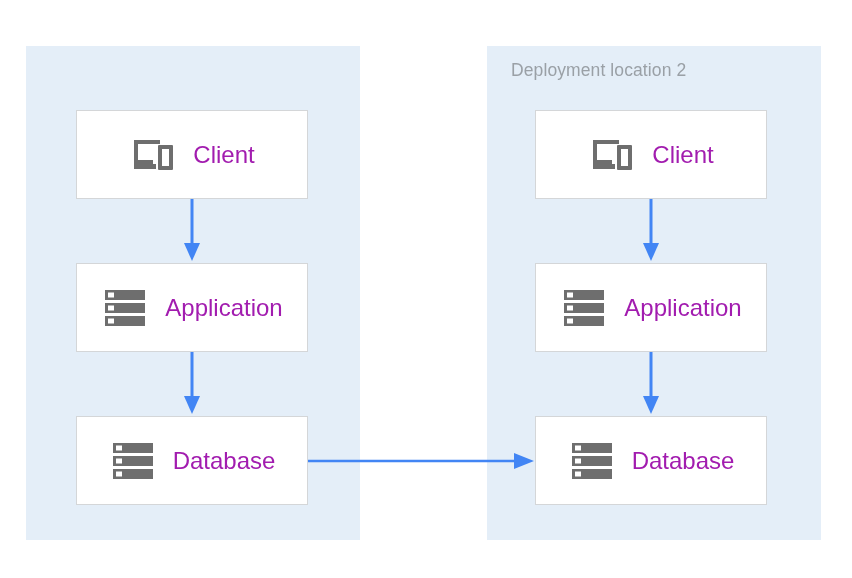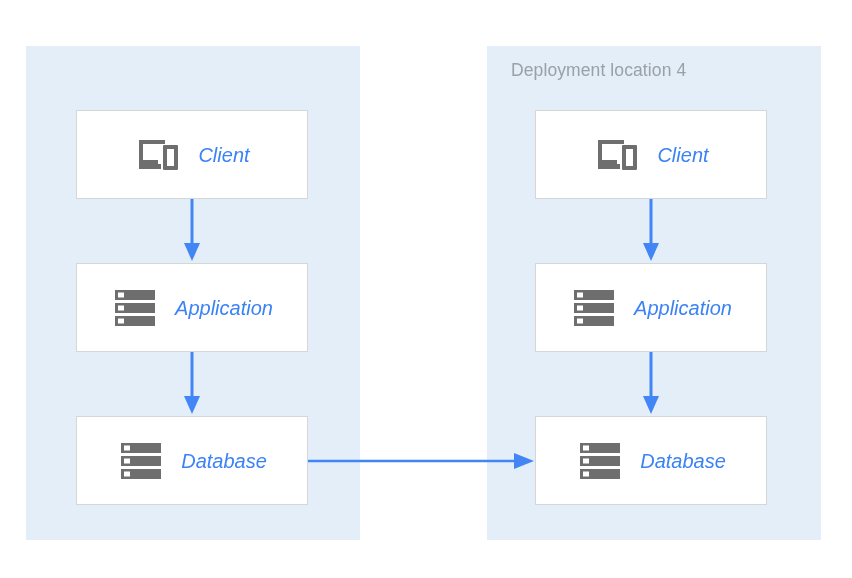--- a/index.html
+++ b/index.html
@@ -44,44 +44,43 @@
     flex: 0 0 auto;
     width: 48px;
     height: 44px;
     display: flex;
     align-items: center;
     justify-content: center;
     margin-right: 16px;
   }
   .node-label {
     flex: 0 0 auto;
-    color: #3b82f6;
-    font-size: 20px;
+    color: #a21caf;
+    font-size: 24px;
     font-family: "Liberation Sans", sans-serif;
     white-space: nowrap;
     line-height: 1;
-    font-style: italic;
   }
   .arrow {
     position: absolute;
   }
   .arrow svg {
     display: block;
     overflow: visible;
   }
 </style>
 </head>
 <body>
 
 <div id="canvas">
 
   <div class="zone" style="left:26px; top:46px; width:334px; height:494px;"></div>
 
   <div class="zone" style="left:487px; top:46px; width:334px; height:494px;"></div>
-  <div class="zone-label" style="left:511px; top:62px;">Deployment location 4</div>
+  <div class="zone-label" style="left:511px; top:62px;">Deployment location 2</div>
 
   <div class="node" style="left:76px; top:110px; width:232px; height:89px;">
     <span class="node-icon">
       <svg width="42" height="34" viewBox="0 0 42 34" aria-hidden="true">
         <path fill="#6e6e6e" d="M2 2h26v4H6v16h15v4H2z"></path>
         <rect x="2" y="26" width="22" height="5" fill="#6e6e6e"></rect>
         <path fill="#6e6e6e" d="M27 7h13a1 1 0 0 1 1 1v23a1 1 0 0 1-1 1H27a1 1 0 0 1-1-1V8a1 1 0 0 1 1-1zm3 4v17h7V11z"></path>
       </svg>
     </span>
     <span class="node-label">Client</span>

